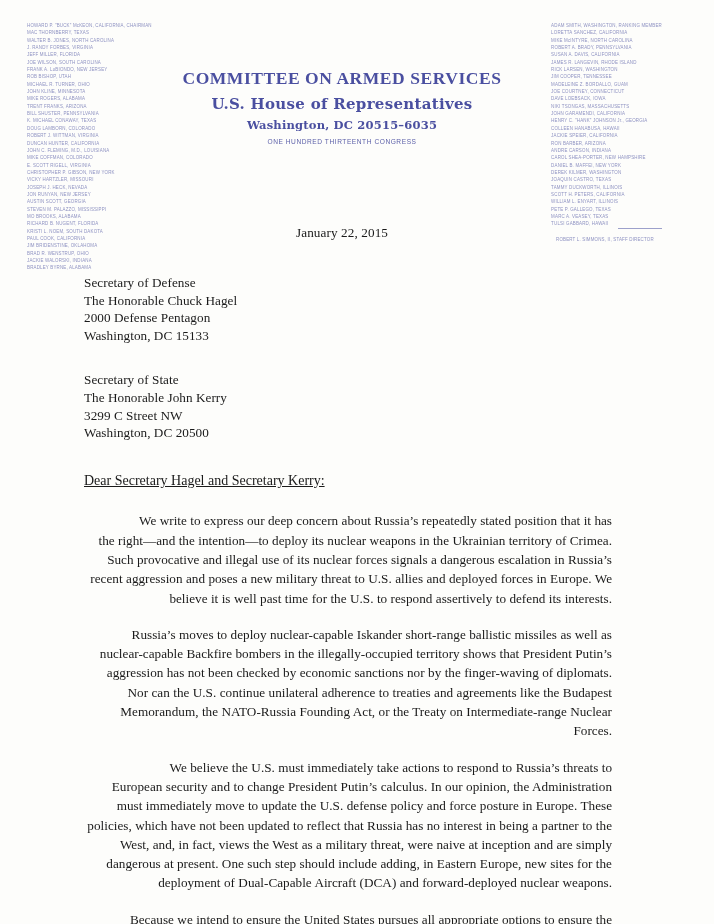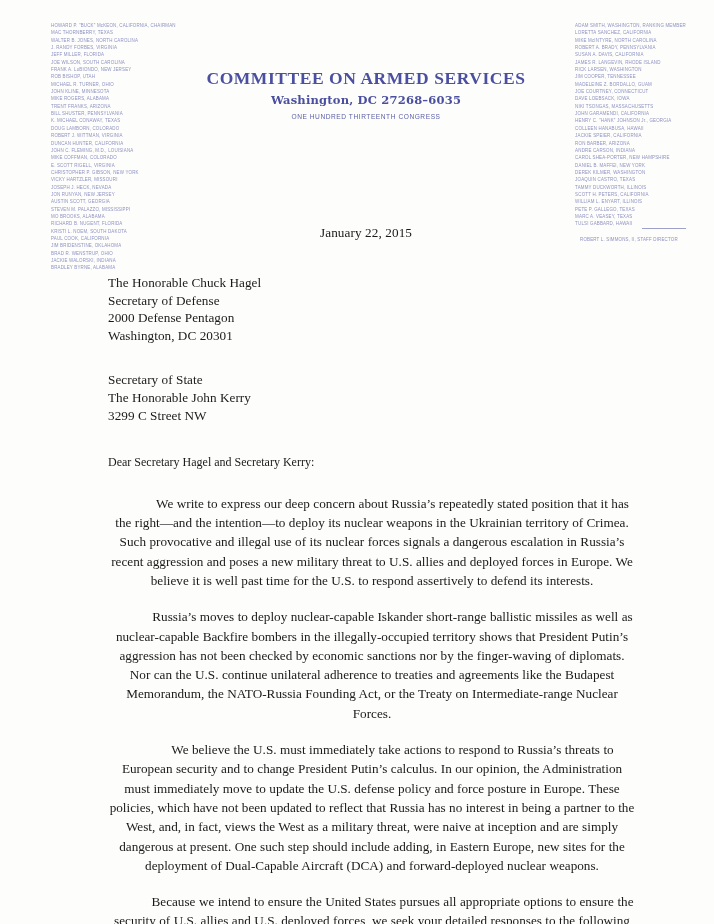--- a/index.html
+++ b/index.html
@@ -15,21 +15,20 @@
     color: #1a1a1a;
     position: relative;
     overflow: hidden;
   }
 
   .page {
     position: relative;
     width: 684px;
     height: 924px;
     box-sizing: border-box;
-    margin-left: 24px;
   }
 
   
   .roster {
     position: absolute;
     top: 22px;
     font-family: "Liberation Sans", "DejaVu Sans", sans-serif;
     font-size: 4.45px;
     line-height: 7.35px;
     letter-spacing: 0.18px;
@@ -131,32 +130,33 @@
   .addr-block + .addr-block {
     margin-top: 27px;
   }
   .addr-line {
     display: block;
     white-space: nowrap;
   }
 
   .salutation {
     margin-top: 30px;
-    font-size: 12px;
+    font-size: 14px;
     line-height: 17.6px;
+    text-decoration: underline;
   }
 
   .letter-body {
     margin-top: 22px;
   }
   .letter-body p {
     margin: 0 0 17px 0;
     font-size: 13.2px;
     line-height: 19.3px;
-    text-align: center;
+    text-align: right;
     text-indent: 41px;
     letter-spacing: 0.01px;
     word-spacing: 0.1px;
   }
   .letter-body p:last-child {
     margin-bottom: 0;
   }
 </style>
 </head>
 <body>
@@ -231,39 +231,41 @@
       <span class="name">TULSI GABBARD, HAWAII</span>
     </div>
 
   <div class="staff-block">
     <div class="staff-rule"></div>
     <span>ROBERT L. SIMMONS, II, STAFF DIRECTOR</span>
   </div>
 
   <div class="masthead">
     <div class="masthead-committee">COMMITTEE ON ARMED SERVICES</div>
-    <div class="masthead-city">Washington, DC 27268–6035</div>
+    <div class="masthead-house">U.S. House of Representatives</div>
+    <div class="masthead-city">Washington, DC 20515–6035</div>
     <div class="masthead-congress">ONE HUNDRED THIRTEENTH CONGRESS</div>
   </div>
 
   <div class="date-line">January 22, 2015</div>
 
   <div class="body-area">
 
     <div id="recipients">
         <div class="addr-block">
+          <span class="addr-line">Secretary of Defense</span>
           <span class="addr-line">The Honorable Chuck Hagel</span>
-          <span class="addr-line">Secretary of Defense</span>
           <span class="addr-line">2000 Defense Pentagon</span>
-          <span class="addr-line">Washington, DC 20301</span>
+          <span class="addr-line">Washington, DC 15133</span>
         </div>
         <div class="addr-block">
           <span class="addr-line">Secretary of State</span>
           <span class="addr-line">The Honorable John Kerry</span>
           <span class="addr-line">3299 C Street NW</span>
+          <span class="addr-line">Washington, DC 20500</span>
         </div>
       </div>
 
     <div class="salutation">Dear Secretary Hagel and Secretary Kerry:</div>
 
     <div class="letter-body" id="letter-body">
         <p>We write to express our deep concern about Russia’s repeatedly stated position that it has the right—and the intention—to deploy its nuclear weapons in the Ukrainian territory of Crimea. Such provocative and illegal use of its nuclear forces signals a dangerous escalation in Russia’s recent aggression and poses a new military threat to U.S. allies and deployed forces in Europe. We believe it is well past time for the U.S. to respond assertively to defend its interests.</p>
         <p>Russia’s moves to deploy nuclear-capable Iskander short-range ballistic missiles as well as nuclear-capable Backfire bombers in the illegally-occupied territory shows that President Putin’s aggression has not been checked by economic sanctions nor by the finger-waving of diplomats. Nor can the U.S. continue unilateral adherence to treaties and agreements like the Budapest Memorandum, the NATO-Russia Founding Act, or the Treaty on Intermediate-range Nuclear Forces.</p>
         <p>We believe the U.S. must immediately take actions to respond to Russia’s threats to European security and to change President Putin’s calculus. In our opinion, the Administration must immediately move to update the U.S. defense policy and force posture in Europe. These policies, which have not been updated to reflect that Russia has no interest in being a partner to the West, and, in fact, views the West as a military threat, were naive at inception and are simply dangerous at present. One such step should include adding, in Eastern Europe, new sites for the deployment of Dual-Capable Aircraft (DCA) and forward-deployed nuclear weapons.</p>
         <p>Because we intend to ensure the United States pursues all appropriate options to ensure the security of U.S. allies and U.S. deployed forces, we seek your detailed responses to the following questions:</p>

